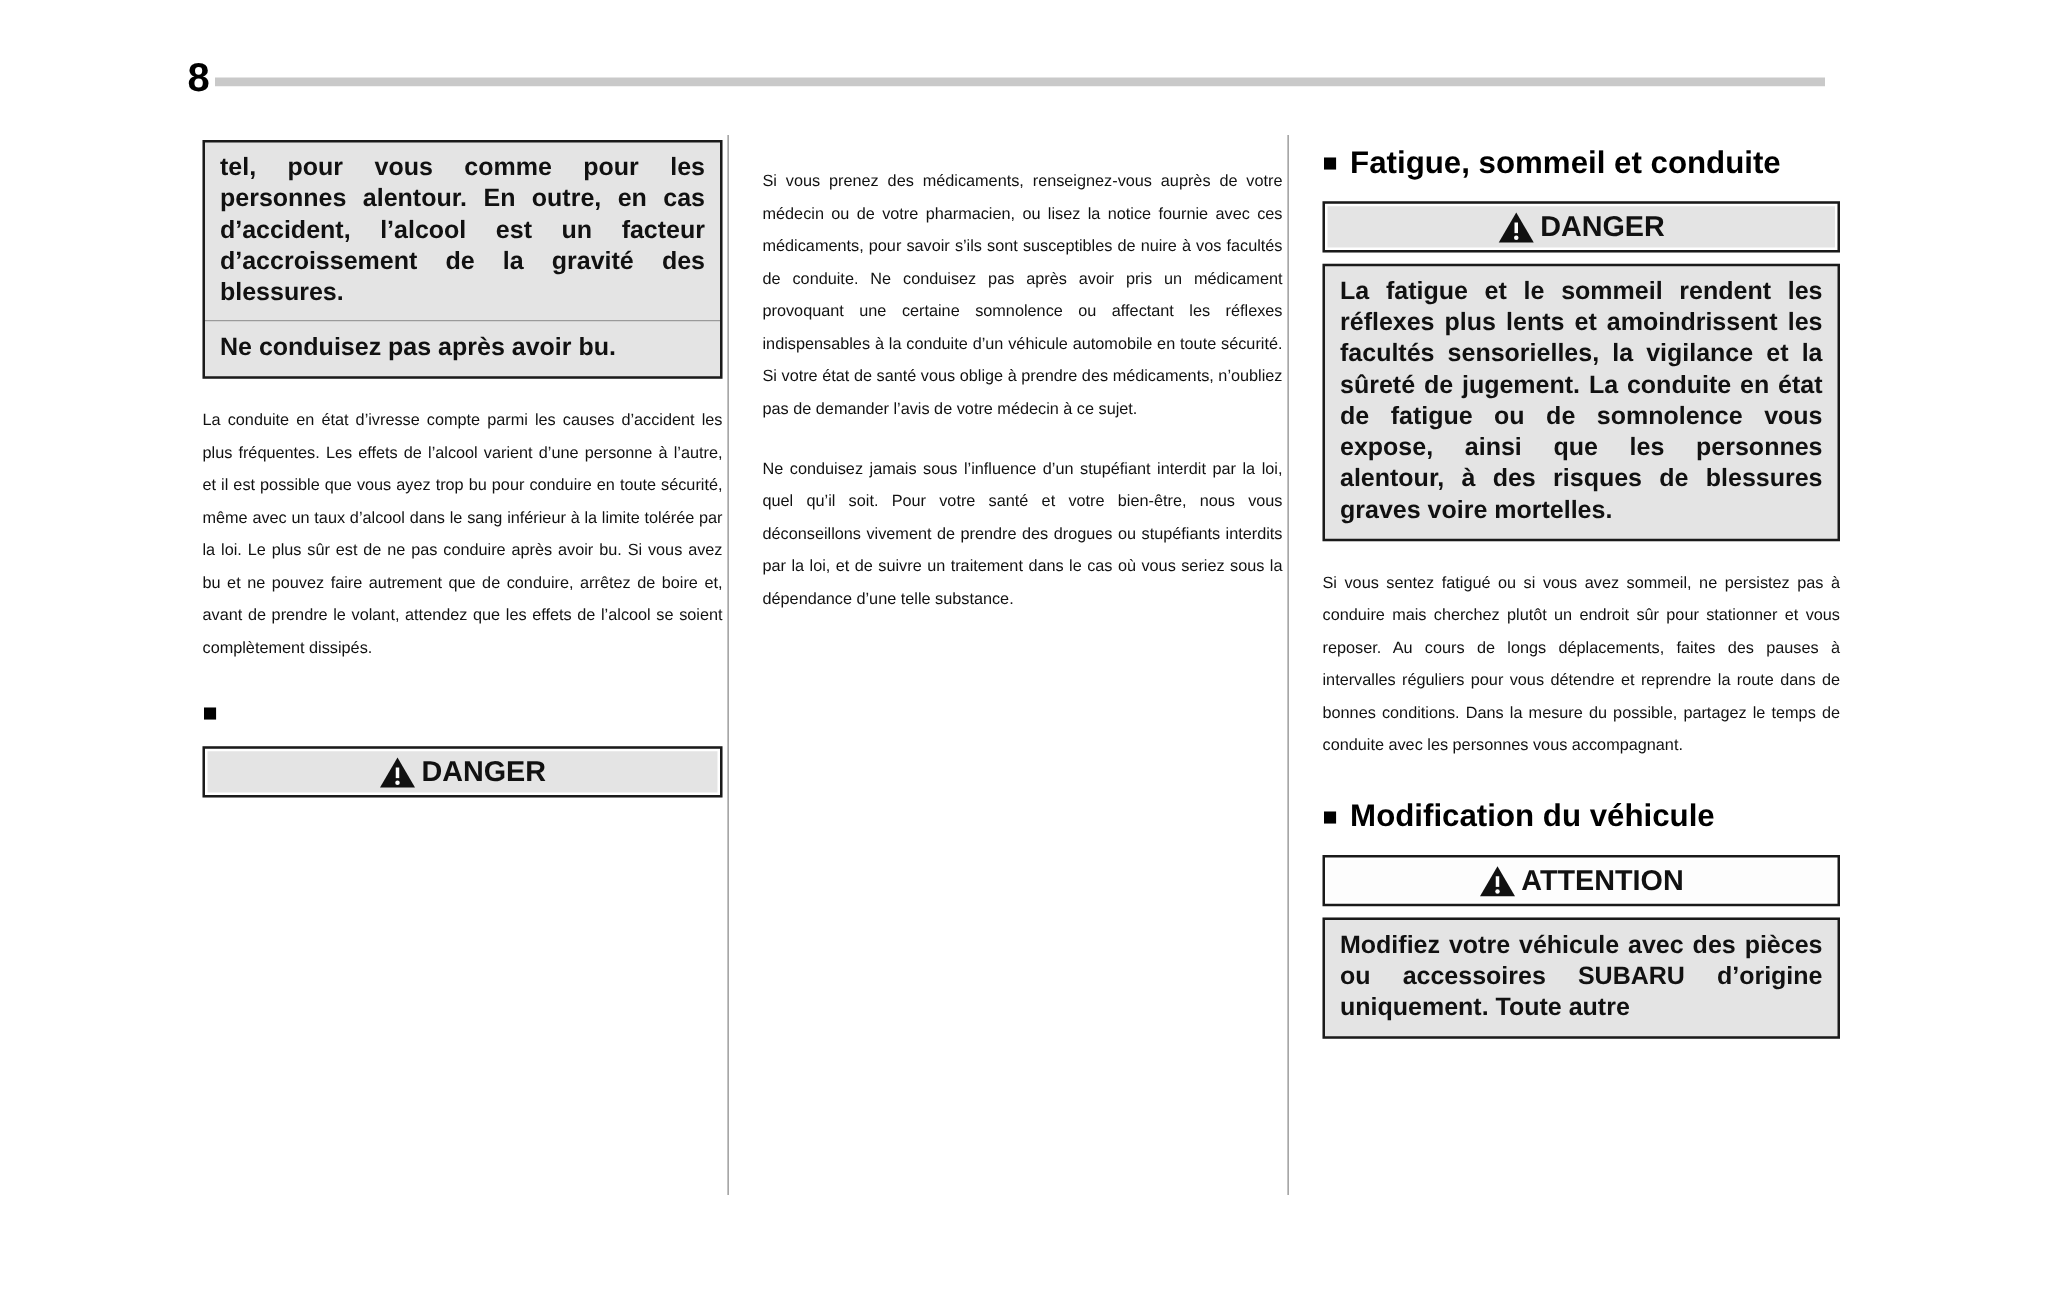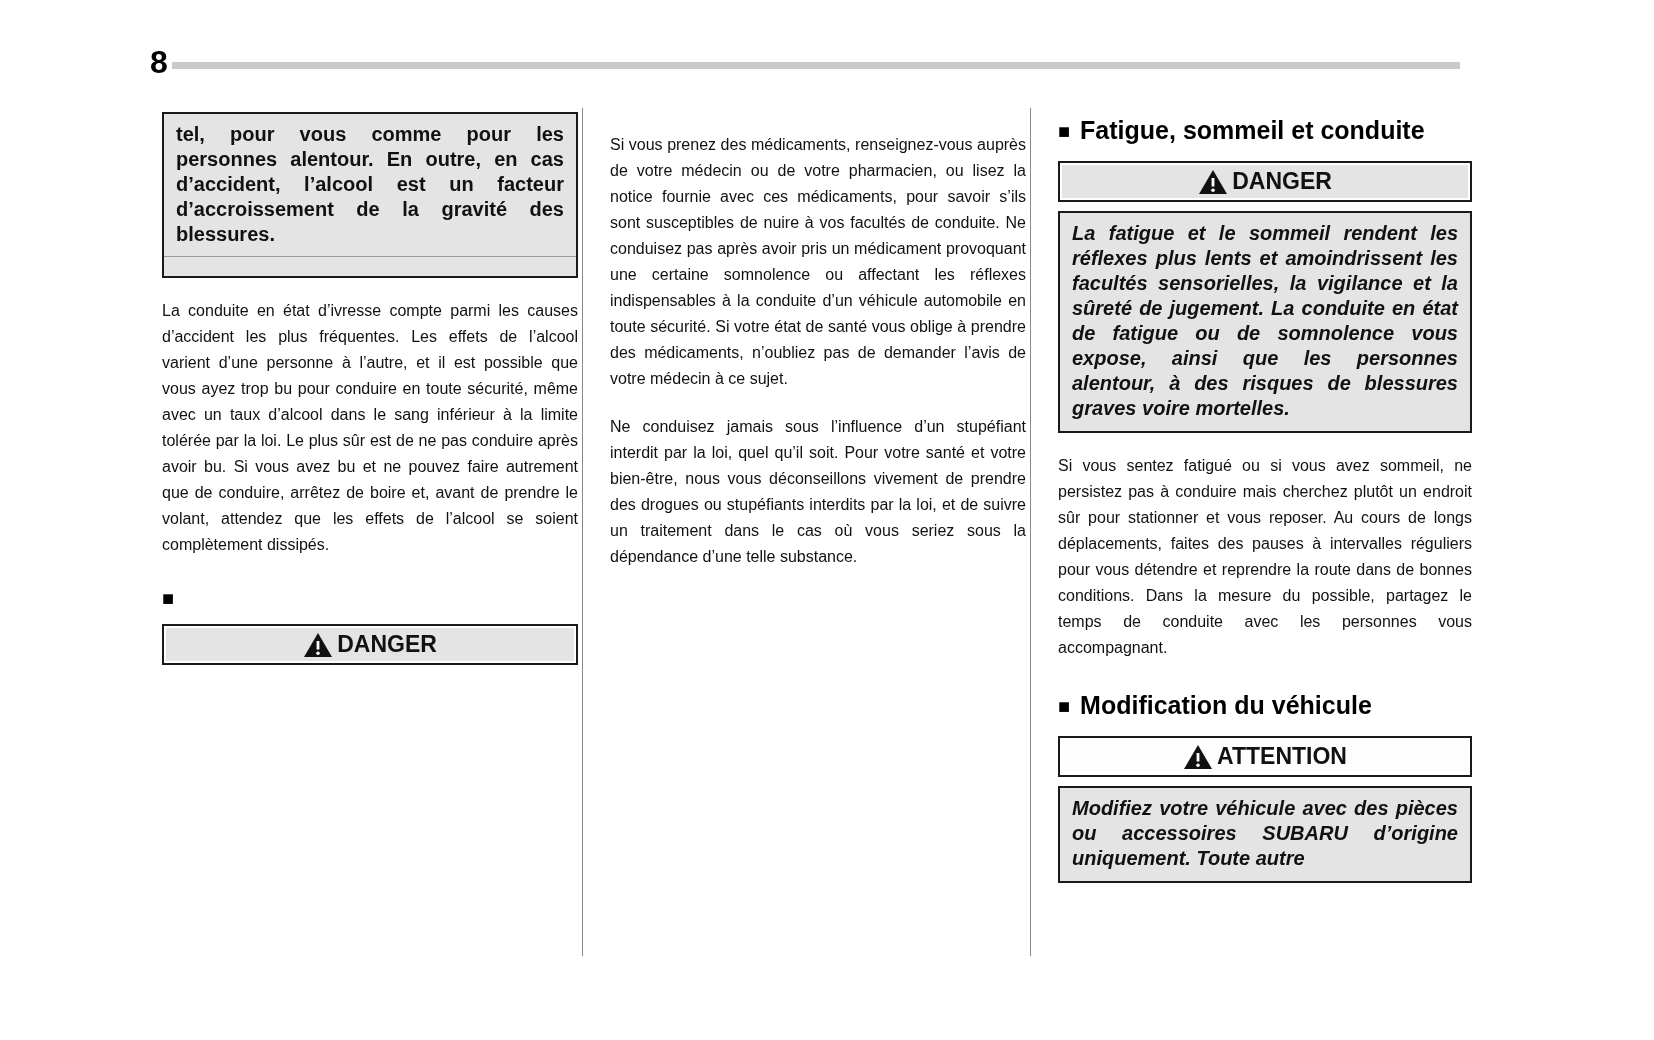--- a/index.html
+++ b/index.html
@@ -31,59 +31,60 @@
   .gray-box{
     background:#e4e4e4;border:2px solid #1a1a1a;
     padding:8px 12px 10px 12px;
     font-weight:bold;font-size:20px;line-height:25px;
     text-align:justify;
   }
   .gray-box p{margin:0;}
   .box-divider{height:1px;background:#9a9a9a;margin:9px -12px 9px -12px;}
 
   .body-text{
-    margin:0;font-size:16px;line-height:26px;text-align:justify;color:#111;
+    margin:0;font-size:13px;line-height:26px;text-align:justify;color:#111;
   }
   .mt-body{margin-top:20px;}
   .mt-para{margin-top:22px;}
 
   .section-heading{
     display:flex;align-items:center;gap:10px;
     margin:30px 0 0 0;font-size:25px;font-weight:bold;color:#000;
   }
   .section-heading .sq{font-size:20px;line-height:1;}
   .section-heading.first{margin-top:4px;}
 
   .warn-header{
     border:2px solid #1a1a1a;
     display:flex;align-items:center;justify-content:center;gap:4px;
     font-weight:bold;font-size:23px;
     padding:5px 0;margin-top:16px;
     box-shadow:inset 0 0 0 2px #ffffff;
   }
   .warn-header.danger{background:#e4e4e4;}
   .warn-header.attention{background:#fdfdfd;text-align:right;}
-  .warn-body{margin-top:9px;font-style:italic;}
+  .warn-body{margin-top:9px;}
 
   .tri-icon{display:inline-flex;width:30px;height:26px;}
   .tri-icon svg{width:30px;height:26px;display:block;}
 </style>
 </head>
 <body>
 
 <div class="page-number">8</div>
 <div class="top-rule"></div>
 <div class="col-divider divider-1"></div>
 <div class="col-divider divider-2"></div>
 
 <div class="col col1">
 
   <div class="gray-box">
     <p>tel, pour vous comme pour les personnes alentour. En outre, en cas d’accident, l’alcool est un facteur d’accroissement de la gravité des blessures.</p>
     <div class="box-divider"></div>
+    <p>Ne conduisez pas après avoir bu.</p>
   </div>
 
   <p class="body-text mt-body">La conduite en état d’ivresse compte parmi les causes d’accident les plus fréquentes. Les effets de l’alcool varient d’une personne à l’autre, et il est possible que vous ayez trop bu pour conduire en toute sécurité, même avec un taux d’alcool dans le sang inférieur à la limite tolérée par la loi. Le plus sûr est de ne pas conduire après avoir bu. Si vous avez bu et ne pouvez faire autrement que de conduire, arrêtez de boire et, avant de prendre le volant, attendez que les effets de l’alcool se soient complètement dissipés.</p>
 
   <h2 class="section-heading">
     <span class="sq">■</span>
   </h2>
 
   <div class="warn-header danger">
     <span class="tri-icon">

